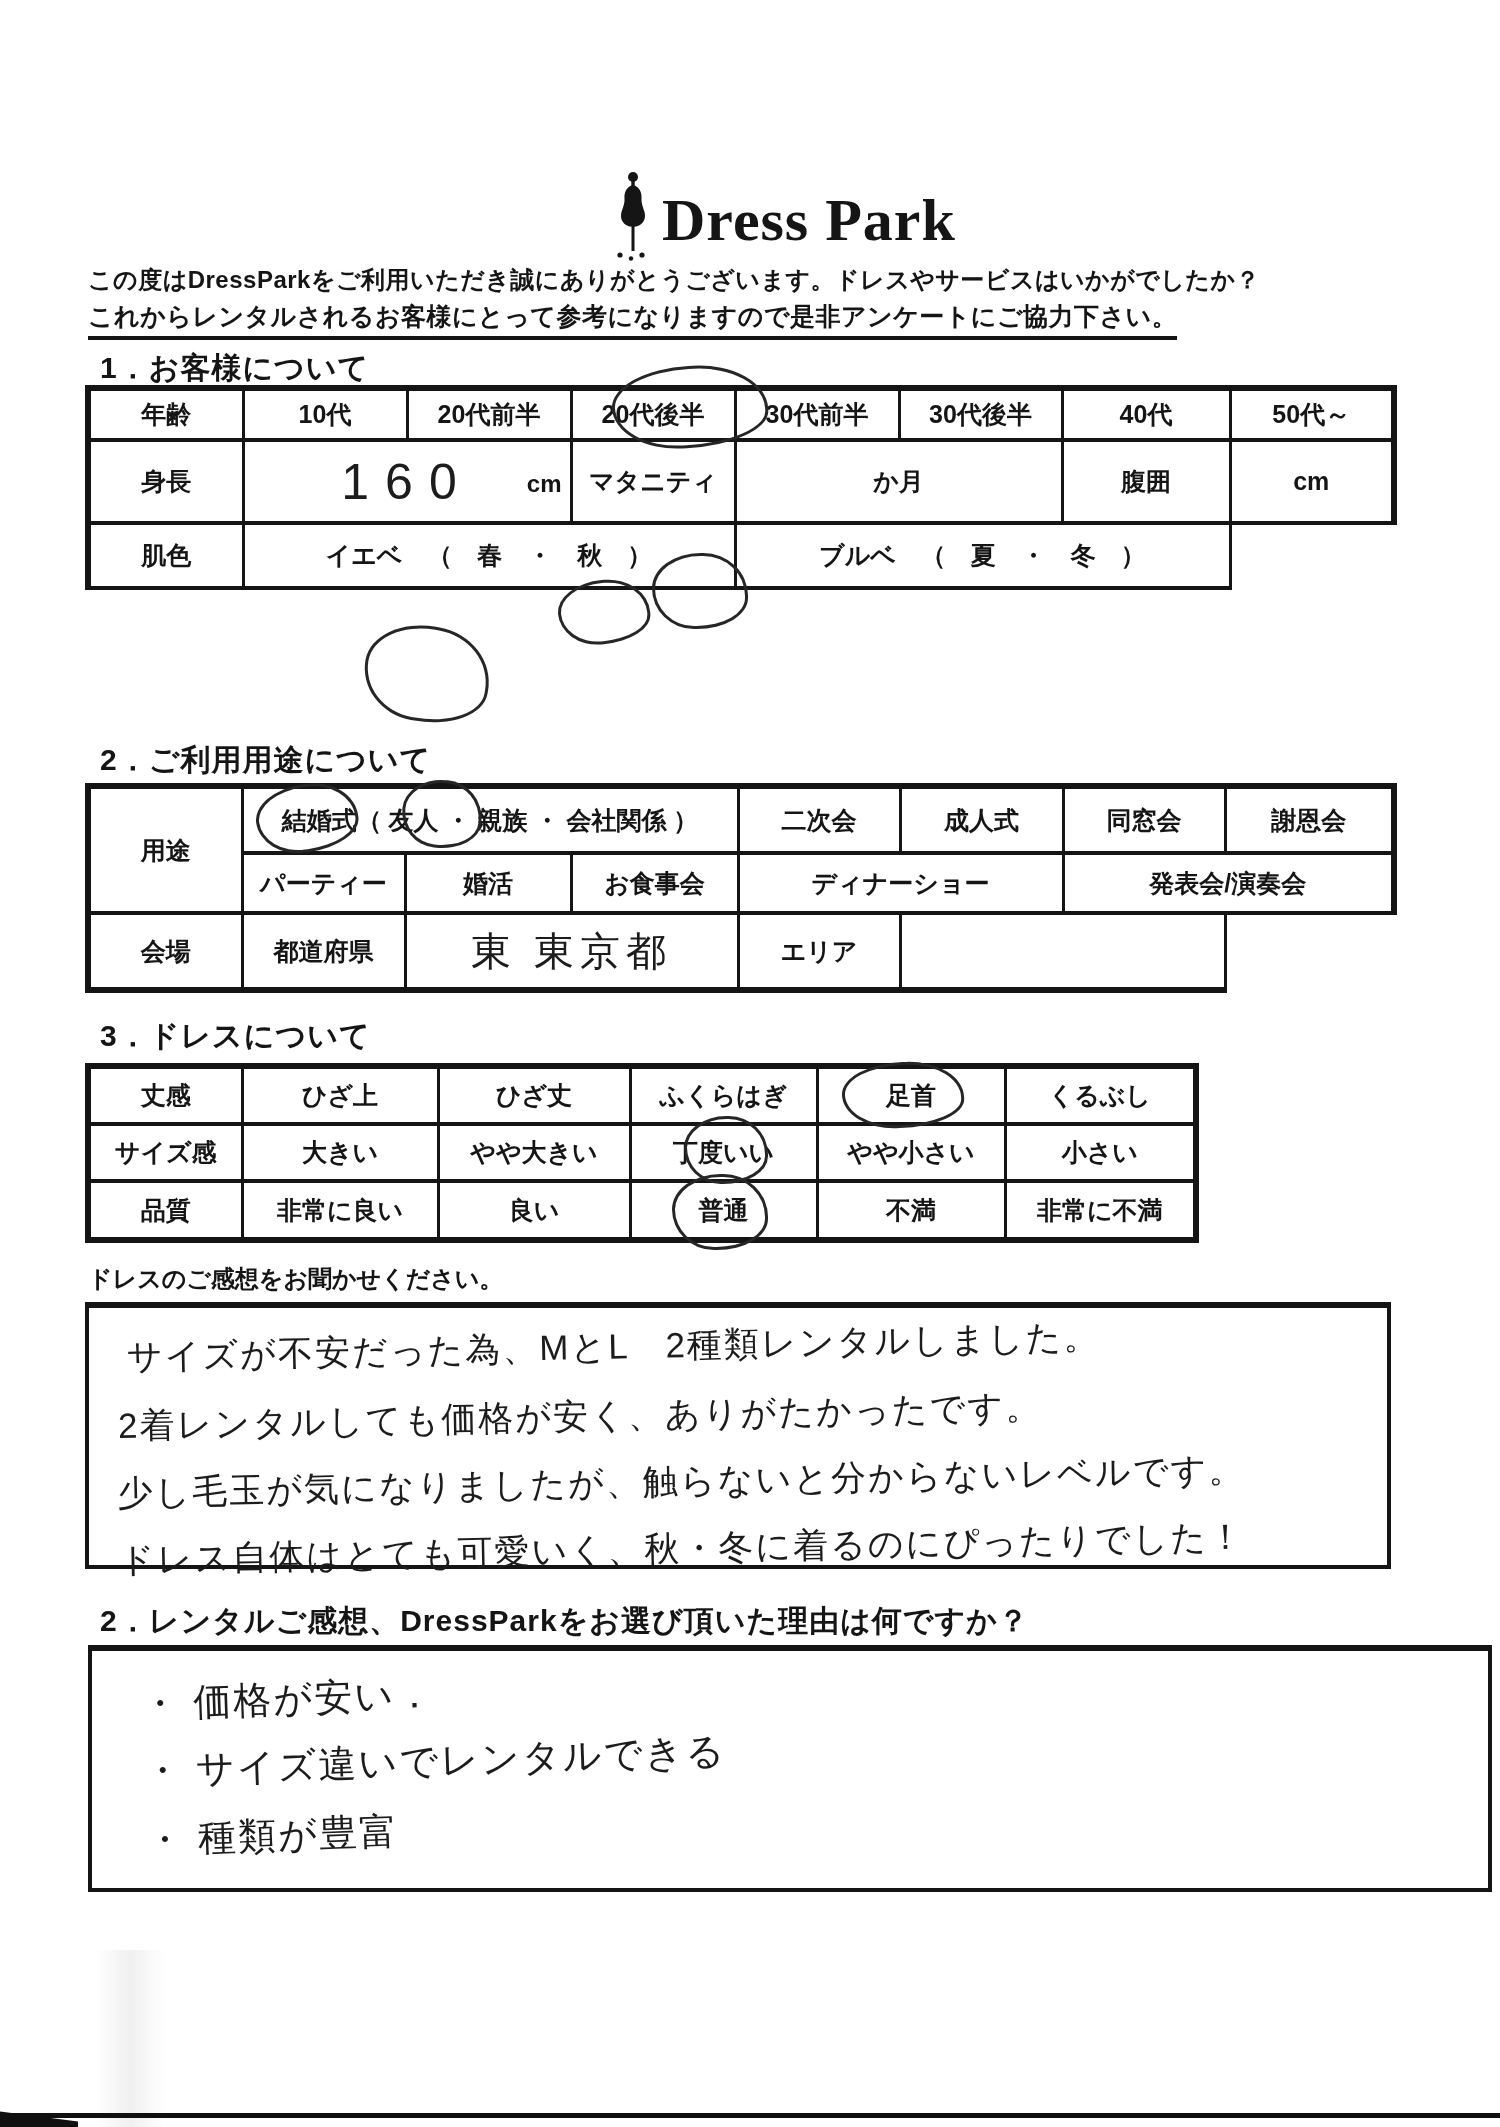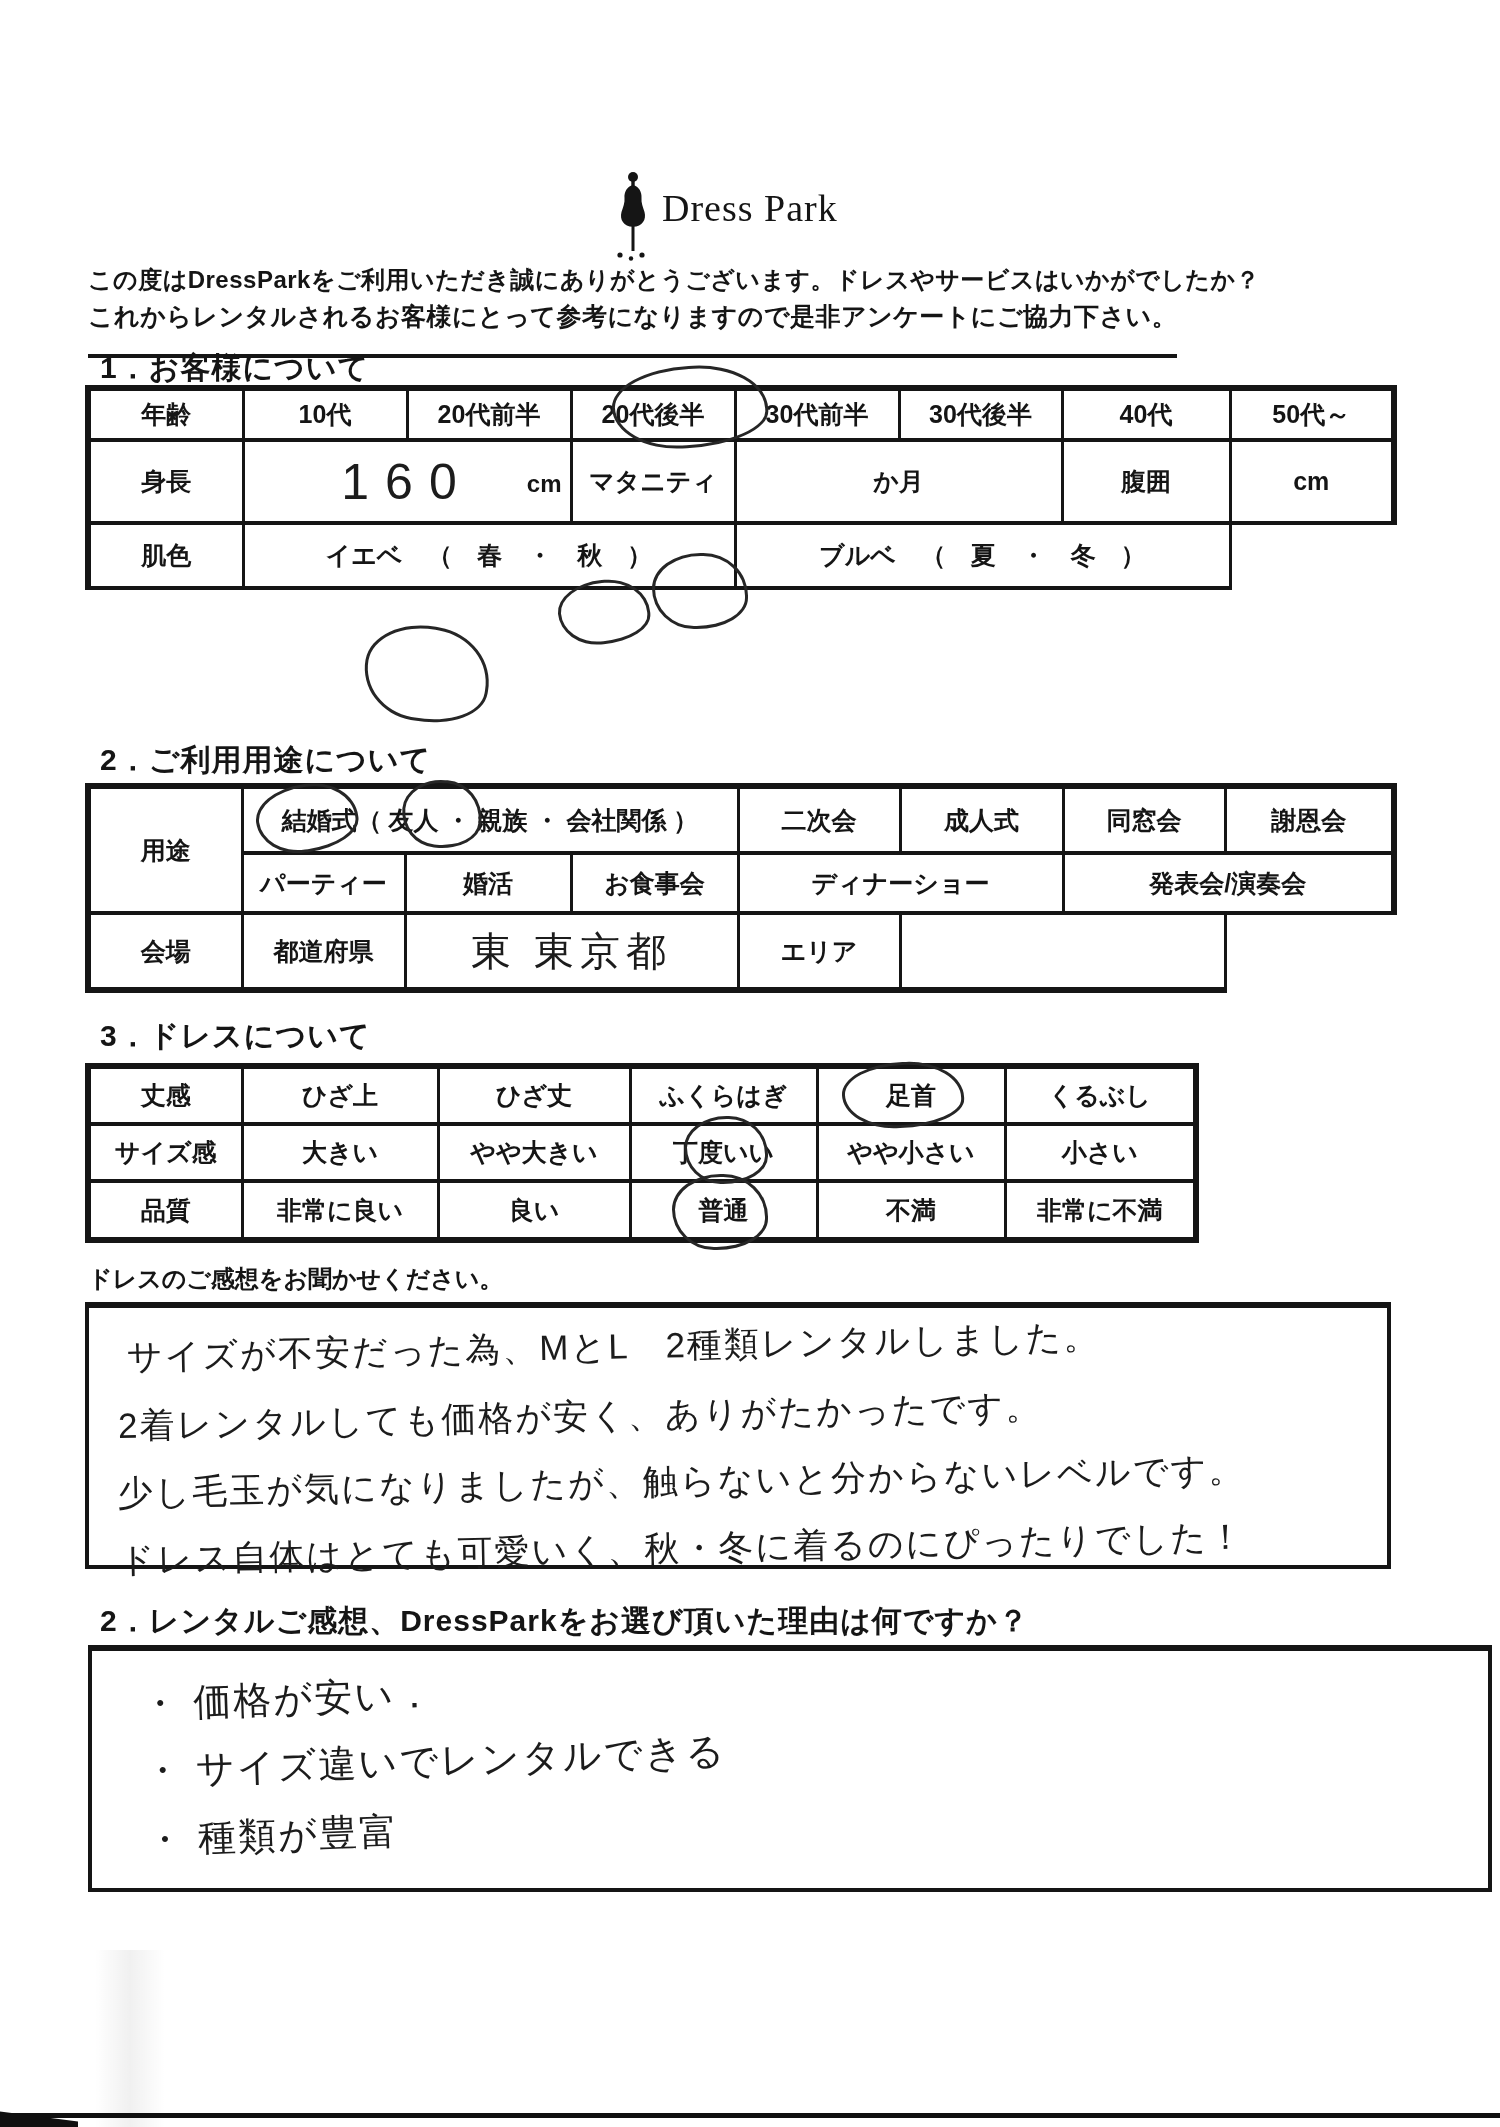--- a/index.html
+++ b/index.html
@@ -5,28 +5,28 @@
   html,body { margin:0; padding:0; background:#ffffff; }
   #page {
     position:relative; width:1500px; height:2127px; margin:0 auto;
     background:#ffffff; overflow:hidden;
     font-family:"Liberation Sans", sans-serif; color:#151515;
   }
   .abs { position:absolute; }
 
   
   .logo-text {
-    font-family:"Liberation Serif", serif; font-weight:400;
-    font-size:38px; letter-spacing:1px; color:#151515;
+    font-family:"Liberation Serif", serif; font-weight:700;
+    font-size:60px; letter-spacing:1px; color:#151515;
   }
 
   
   .t1 { font-size:24px; font-weight:600; letter-spacing:0.5px; }
   .t2 { font-size:25px; font-weight:800; letter-spacing:0.5px;
-        border-bottom:4px solid #151515; padding-bottom:21px; }
+        border-bottom:4px solid #151515; padding-bottom:3px; }
   .hd { font-size:30px; font-weight:800; letter-spacing:1px; }
   .hd-s { font-size:24px; font-weight:800; }
   .footer-t { font-size:24px; font-weight:700; }
 
   
   table.scan { border-collapse:collapse; table-layout:fixed; position:absolute; }
   table.scan td {
     border:3px solid #151515; border-top-width:4px; border-bottom-width:4px;
     text-align:center; vertical-align:middle; padding:0;
     font-size:25px; font-weight:700; color:#151515; overflow:hidden;

